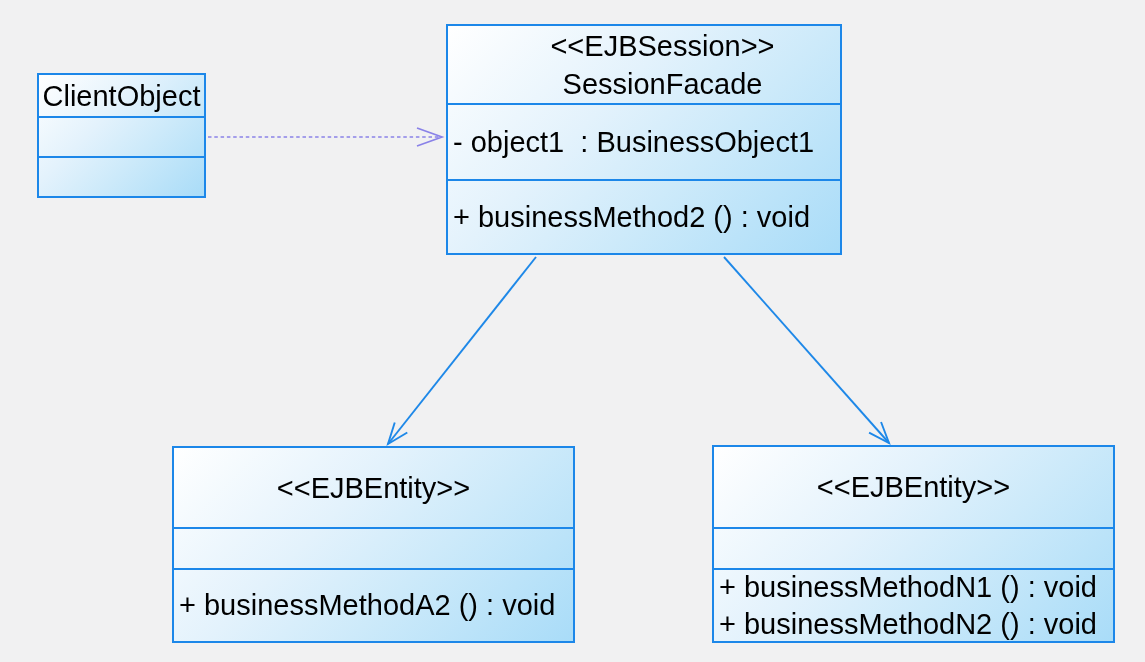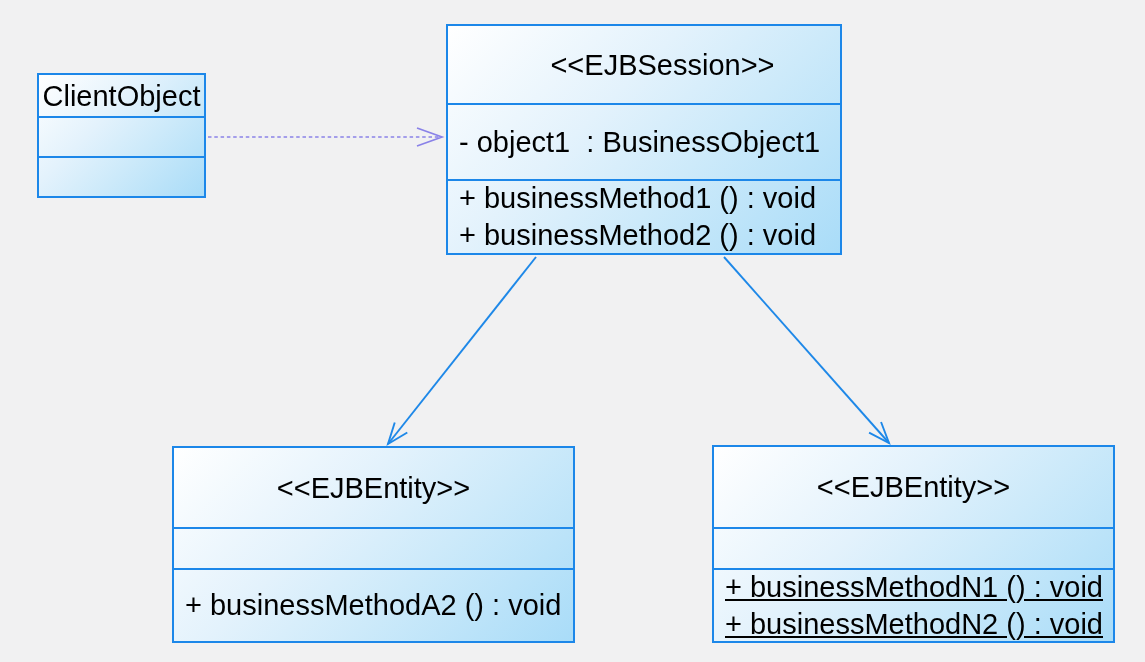--- a/index.html
+++ b/index.html
@@ -40,21 +40,21 @@
     text-align: center;
   }
   .line {
     white-space: pre;
     line-height: 37px;
   }
   .title-compartment .line {
     line-height: 38px;
   }
   .member-compartment {
-    padding-left: 11px;
+    padding-left: 5px;
   }
   svg.connectors {
     position: absolute;
     left: 0;
     top: 0;
     pointer-events: none;
   }
 </style>
 </head>
 <body>
@@ -79,44 +79,44 @@
     <div class="compartment title-compartment" style="height:41px;">
       <div class="line">ClientObject</div>
     </div>
     <div class="compartment member-compartment" style="height:40px;"></div>
     <div class="compartment member-compartment" style="flex:1;"></div>
   </div>
 
   <div class="uml-class" style="left:446px; top:24px; width:396px; height:231px;">
     <div class="compartment title-compartment" style="height:77px;padding-left:37px;">
       <div class="line">&lt;&lt;EJBSession&gt;&gt;</div>
+      <div class="line">SessionFacade</div>
     </div>
     <div class="compartment member-compartment" style="height:76px;">
       <div class="line">- object1  : BusinessObject1</div>
     </div>
     <div class="compartment member-compartment" style="flex:1;">
-      <div class="line">+ businessMethod1 () : void</div>
       <div class="line">+ businessMethod2 () : void</div>
     </div>
   </div>
 
   <div class="uml-class" style="left:172px; top:446px; width:403px; height:197px;">
     <div class="compartment title-compartment" style="height:79px;">
       <div class="line">&lt;&lt;EJBEntity&gt;&gt;</div>
     </div>
     <div class="compartment member-compartment" style="height:41px;"></div>
     <div class="compartment member-compartment" style="flex:1;">
       <div class="line">+ businessMethodA2 () : void</div>
     </div>
   </div>
 
   <div class="uml-class" style="left:712px; top:445px; width:403px; height:198px;">
     <div class="compartment title-compartment" style="height:80px;">
       <div class="line">&lt;&lt;EJBEntity&gt;&gt;</div>
     </div>
     <div class="compartment member-compartment" style="height:41px;"></div>
-    <div class="compartment member-compartment" style="flex:1;text-decoration:underline;">
+    <div class="compartment member-compartment" style="flex:1;">
       <div class="line">+ businessMethodN1 () : void</div>
       <div class="line">+ businessMethodN2 () : void</div>
     </div>
   </div>
 
 </div>
 
 </body></html>

